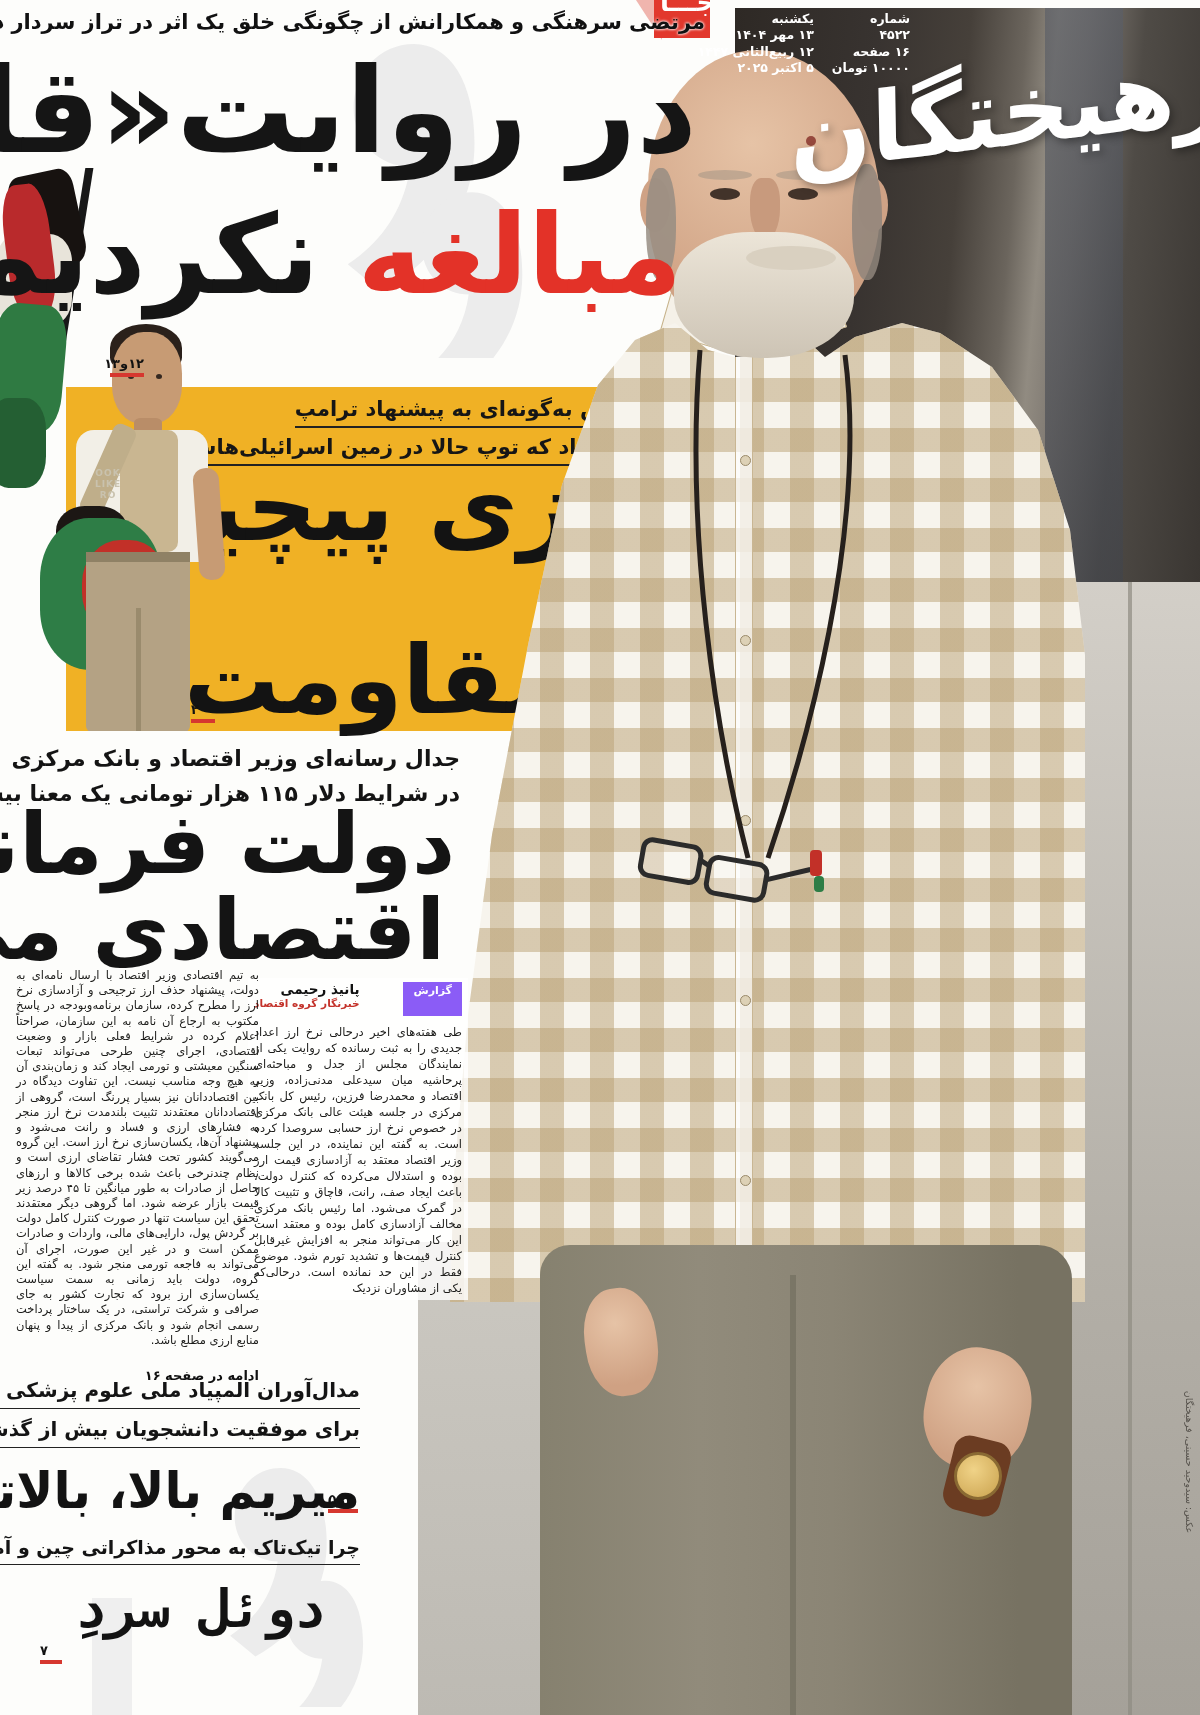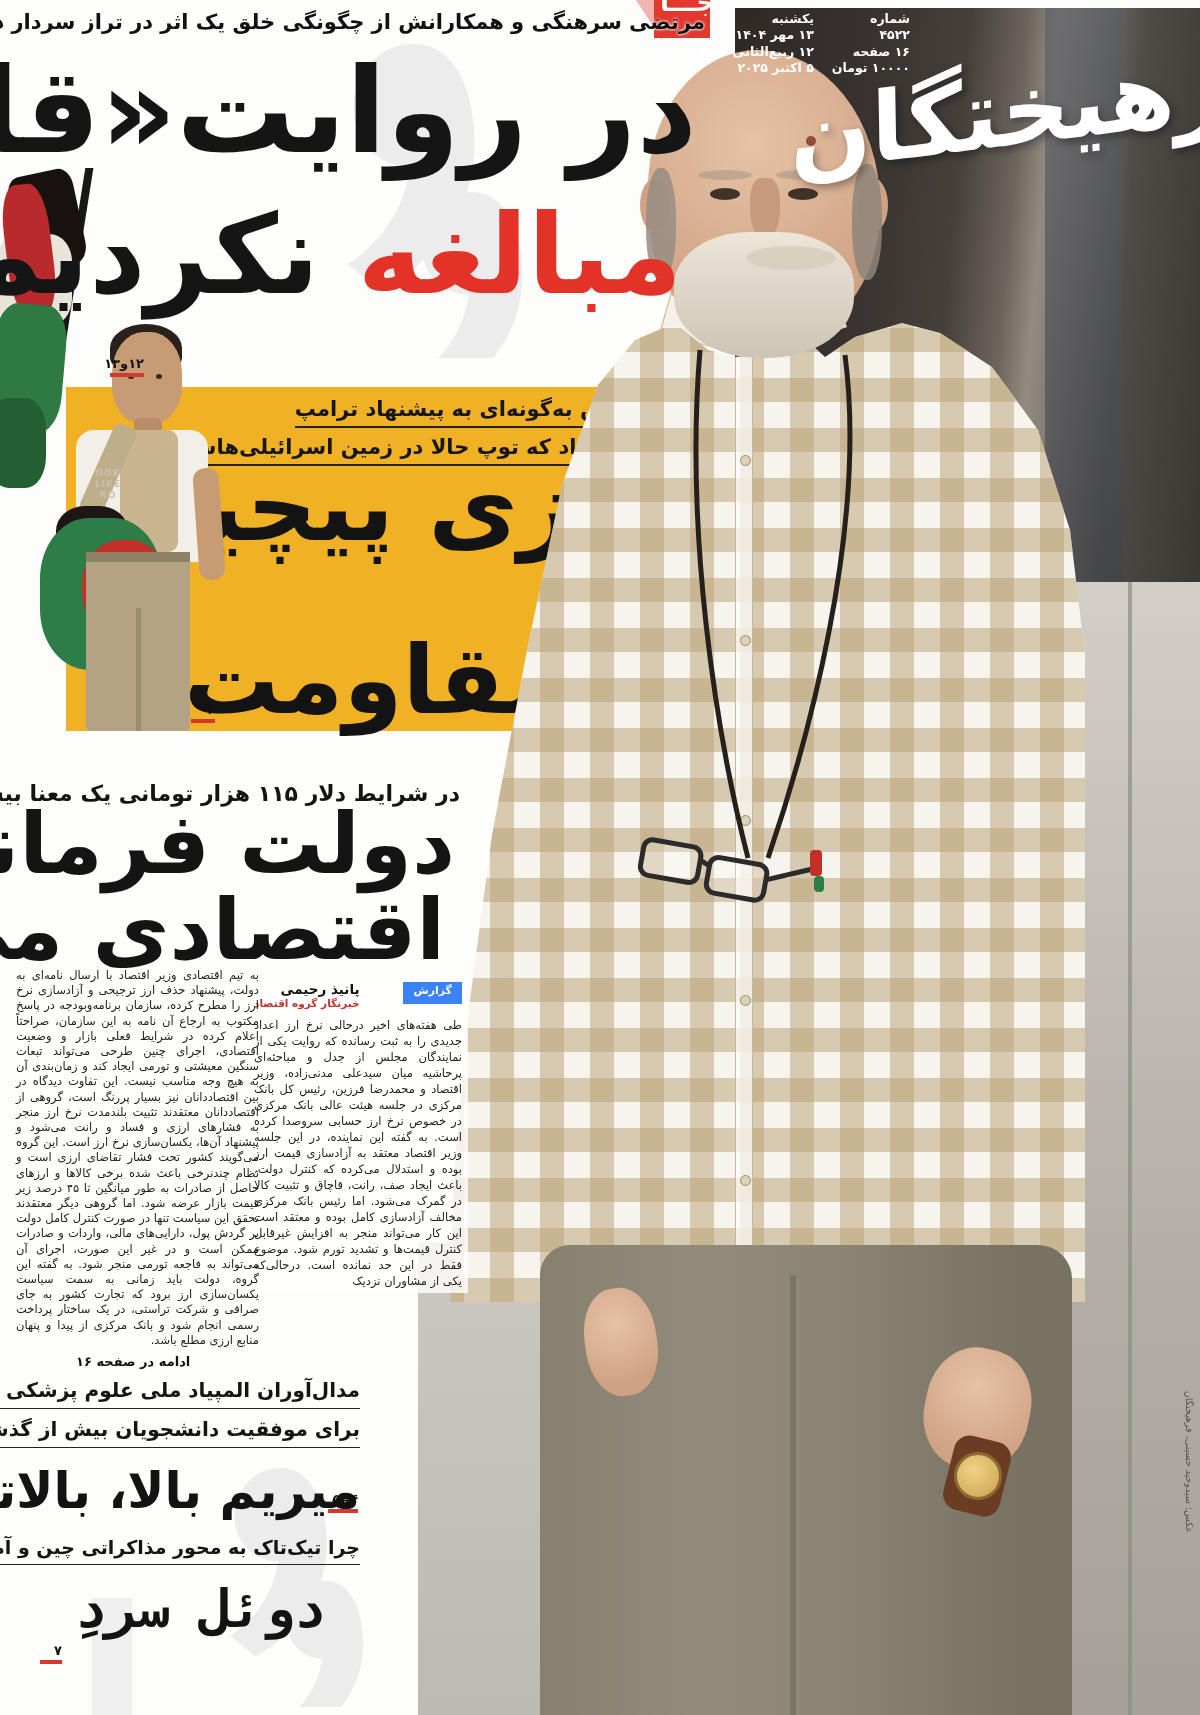--- a/index.html
+++ b/index.html
@@ -95,41 +95,41 @@
   
   .tag-pink{left:636px;top:0;width:0;height:0;border-top:40px solid #f0b5ae;border-left:26px solid transparent;}
   .tag-red{left:654px;top:0;width:56px;height:38px;background:#e2382d;overflow:hidden;text-align:center;}
   .tag-red span{position:absolute;left:6px;top:-13px;color:#fff;font-weight:bold;font-size:26px;}
   .strip{right:495px;top:10px;font-size:21px;font-weight:bold;color:#111;white-space:nowrap;
     text-shadow:0 0 3px #fff,0 0 3px #fff;}
   
   .lead1{right:503px;top:44px;font-size:118px;font-weight:bold;color:#151515;letter-spacing:-3px;line-height:1.15;white-space:nowrap;}
   .lead2{right:518px;top:192px;font-size:110px;font-weight:bold;letter-spacing:-3px;line-height:1.15;white-space:nowrap;color:#151515;}
   .lead2 .red{color:#e33228;}
-  .pref{text-align:right;font-weight:bold;color:#111;}
+  .pref{text-align:left;font-weight:bold;color:#111;}
   .pref .bar{height:4px;background:#d6372f;margin-top:2px;}
   
   .ybox{left:66px;top:387px;width:594px;height:344px;background:#f0b125;}
   .ybox .kick{position:absolute;right:14px;font-size:21px;font-weight:bold;color:#161616;
     border-bottom:2px solid #222;padding-bottom:5px;white-space:nowrap;}
   .ybox .h1{position:absolute;right:12px;top:62px;font-size:98px;font-weight:bold;color:#131313;
     letter-spacing:-3px;white-space:nowrap;}
   .ybox .h2{position:absolute;left:118px;top:238px;font-size:95px;font-weight:bold;color:#131313;
     letter-spacing:-2px;white-space:nowrap;}
   
   .eco-kick{right:740px;font-size:22px;font-weight:bold;color:#141414;white-space:nowrap;}
   .eco-h{font-size:84px;font-weight:bold;color:#141414;letter-spacing:-3px;white-space:nowrap;line-height:1;}
   .byline-box{left:248px;top:978px;width:220px;background:rgba(255,255,255,.8);padding:4px 6px;box-sizing:border-box;}
   .byline-row{display:flex;justify-content:space-between;align-items:flex-start;}
   .byl-name{font-size:13.5px;font-weight:bold;color:#111;line-height:15px;text-align:right;}
   .byl-role{font-size:10.5px;font-weight:bold;color:#c4332b;text-align:right;}
-  .rep-tag{background:#3b82f6;color:#fff;font-size:11px;font-weight:bold;padding:2px 10px 7px;}
+  .rep-tag{background:#8b5cf6;color:#fff;font-size:11px;font-weight:bold;padding:2px 10px 19px;}
   .colR{margin-top:8px;font-size:11.5px;line-height:16px;text-align:justify;color:#1d1d1b;}
   .colL{left:16px;top:968px;width:243px;font-size:11.5px;line-height:15.2px;text-align:justify;color:#1d1d1b;}
-  .cont{font-size:13px;font-weight:bold;color:#111;text-align:left;margin-top:6px;padding-left:60px;}
+  .cont{font-size:13px;font-weight:bold;color:#111;text-align:right;margin-top:20px;padding-left:60px;}
   
   .oly{left:25px;top:1378px;width:335px;text-align:center;}
   .oly .k{display:inline-block;font-size:20px;font-weight:bold;color:#141414;
     border-bottom:1.5px solid #222;padding-bottom:6px;white-space:nowrap;}
   .oly .h{margin-top:14px;font-size:50px;font-weight:bold;color:#131313;letter-spacing:-1px;white-space:nowrap;}
   .tik{left:40px;top:1536px;width:320px;text-align:center;}
   .tik .k{display:inline-block;font-size:19px;font-weight:bold;color:#141414;
     border-bottom:1.5px solid #222;padding-bottom:6px;white-space:nowrap;}
   .tik .h1{margin-top:14px;font-size:52px;font-weight:bold;color:#131313;white-space:nowrap;font-family:Liberation Mono, monospace;}
   .tik .h2{margin-top:0px;font-size:52px;font-weight:bold;color:#131313;white-space:nowrap;}
@@ -274,20 +274,21 @@
     </div>
   <div class="abs strip">مرتضی سرهنگی و همکارانش از چگونگی خلق یک اثر در تراز سردار دل‌ها می‌گویند</div>
 
   <div class="abs lead1">در روایت«قاسم»</div>
   <div class="abs lead2"><span class="red">مبالغه</span> <span>نکردیم</span></div>
   <div class="abs pref" style="left:110px;top:356px;width:34px;font-size:13px;">
     <span>۱۲و۱۳</span>
     <div class="bar"></div>
   </div>
 
+  <div class="abs eco-kick" style="top:746px;">جدال رسانه‌ای وزیر اقتصاد و بانک مرکزی</div>
   <div class="abs eco-kick" style="top:781px;">در شرایط دلار ۱۱۵ هزار تومانی یک معنا بیشتر ندارد</div>
   <div class="abs eco-h" style="right:745px;top:802px;">دولت فرماندهٔ</div>
   <div class="abs eco-h" style="right:755px;top:888px;">اقتصادی می‌خواهد</div>
 
   <div class="abs byline-box">
     <div class="byline-row">
       <span class="rep-tag">گزارش</span>
       <span>
         <div class="byl-name">پانیذ رحیمی</div>
         <div class="byl-role">خبرنگار گروه اقتصاد</div>

